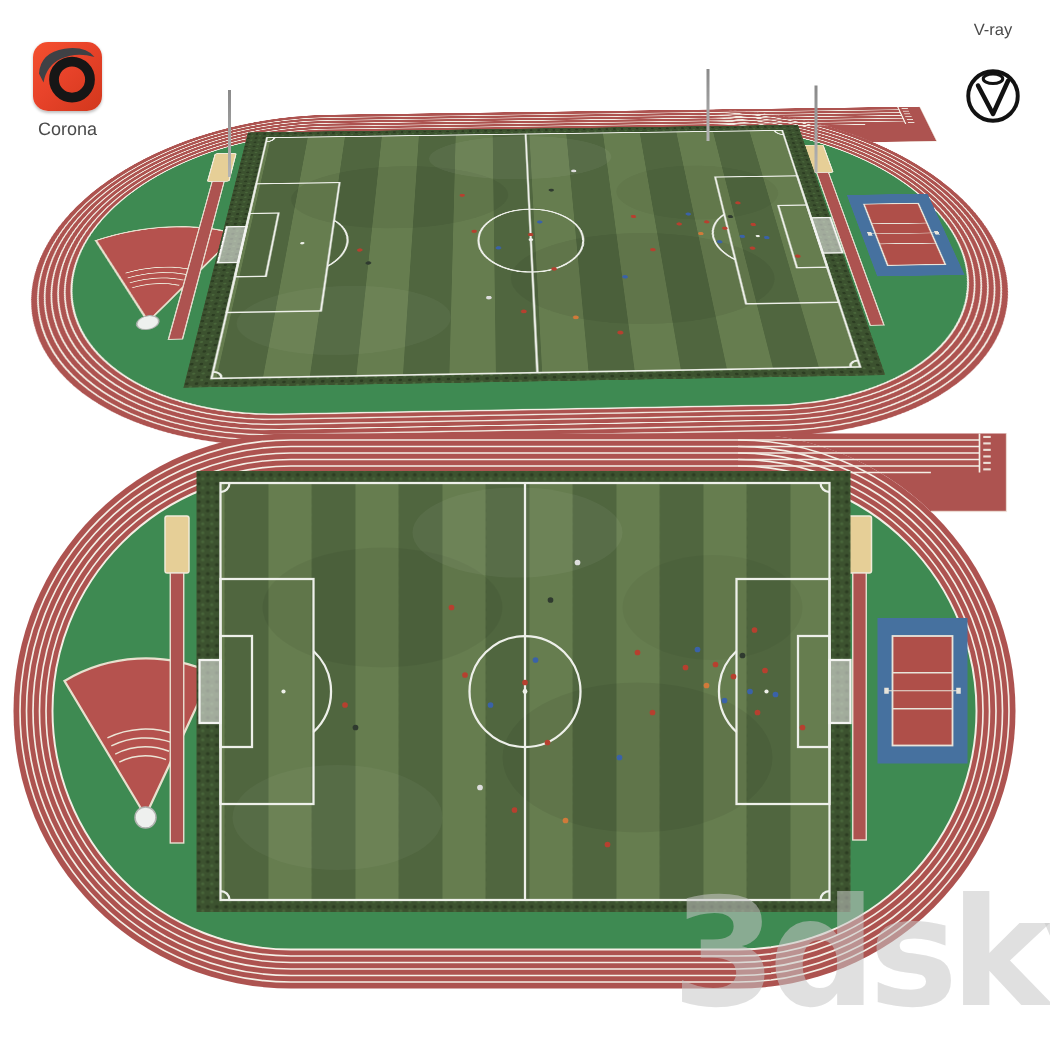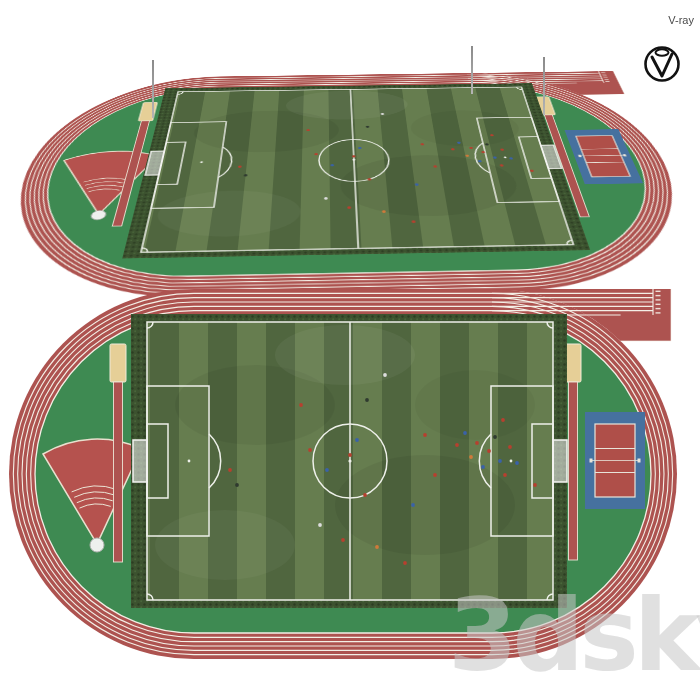--- a/index.html
+++ b/index.html
@@ -6,21 +6,21 @@
   #canvas{position:relative;width:700px;height:700px;background:#ffffff;overflow:hidden;
           font-family:"Liberation Sans", sans-serif;}
 
   
   .corona-wrap{position:absolute;left:13px;top:28px;width:64px;text-align:center;}
   .corona-icon{position:relative;width:46px;height:46px;margin:0 auto;border-radius:10px;
        background:linear-gradient(135deg,#f4502e 0%,#e8432a 45%,#d2371c 100%);
        box-shadow:0 1px 2px rgba(0,0,0,0.25);}
   .corona-label{display:block;margin-top:5px;font-size:12px;color:#4a4a4a;}
   .vray-wrap{position:absolute;left:630px;top:14px;width:64px;text-align:center;}
-  .vray-label{display:block;font-size:11px;color:#4a4a4a;margin-bottom:18px;text-align:right;}
+  .vray-label{display:block;font-size:11px;color:#4a4a4a;margin-bottom:18px;}
 
   
   .persp-outer{position:absolute;left:10px;top:-30px;width:680px;height:380px;
        transform:perspective(900px) rotateX(52deg) rotate(-1.5deg) scale(0.97);
        transform-origin:50% 55%;}
   .top-outer{position:absolute;left:5px;top:285px;width:680px;height:380px;}
   .stadium-svg{display:block;width:680px;height:380px;}
 
   .pole{position:absolute;width:2px;background:linear-gradient(#8a8a8a,#b5b5b5);}
   .pole1{left:152px;top:60px;height:58px;}
@@ -187,20 +187,29 @@
             <circle cx="505" cy="162" r="1.9" fill="#b6402f"></circle>
             <circle cx="512" cy="178" r="1.9" fill="#3a62a8"></circle>
             <circle cx="498" cy="135" r="1.9" fill="#b6402f"></circle>
             <circle cx="530" cy="200" r="1.9" fill="#b6402f"></circle>
           </g>
         </g>
       </g>
     </defs>
   </svg>
 
+  <div class="corona-wrap">
+    <div class="corona-icon">
+      <svg width="46" height="46" viewBox="0 0 46 46">
+        <circle cx="26" cy="25" r="12" fill="none" stroke="#161616" stroke-width="6.5"></circle>
+        <path d="M4,21 Q5,7 21,4.5 Q35,2.5 41,10 Q29,6.5 19,11 Q9,15.5 7,27 Z" fill="#3f4145" stroke="none"></path>
+      </svg>
+    </div>
+    <span class="corona-label">Corona</span>
+  </div>
 
   <div class="vray-wrap">
     <span class="vray-label">V-ray</span>
     <svg width="40" height="40" viewBox="0 0 40 40">
       <circle cx="20" cy="20" r="16.5" fill="none" stroke="#121212" stroke-width="2.6"></circle>
       <path d="M10 13 L20 32 L30 10" fill="none" stroke="#121212" stroke-width="3" stroke-linejoin="round" stroke-linecap="round"></path>
       <ellipse cx="20" cy="8.5" rx="6.5" ry="3.2" fill="#ffffff" stroke="#121212" stroke-width="2"></ellipse>
     </svg>
   </div>
 

